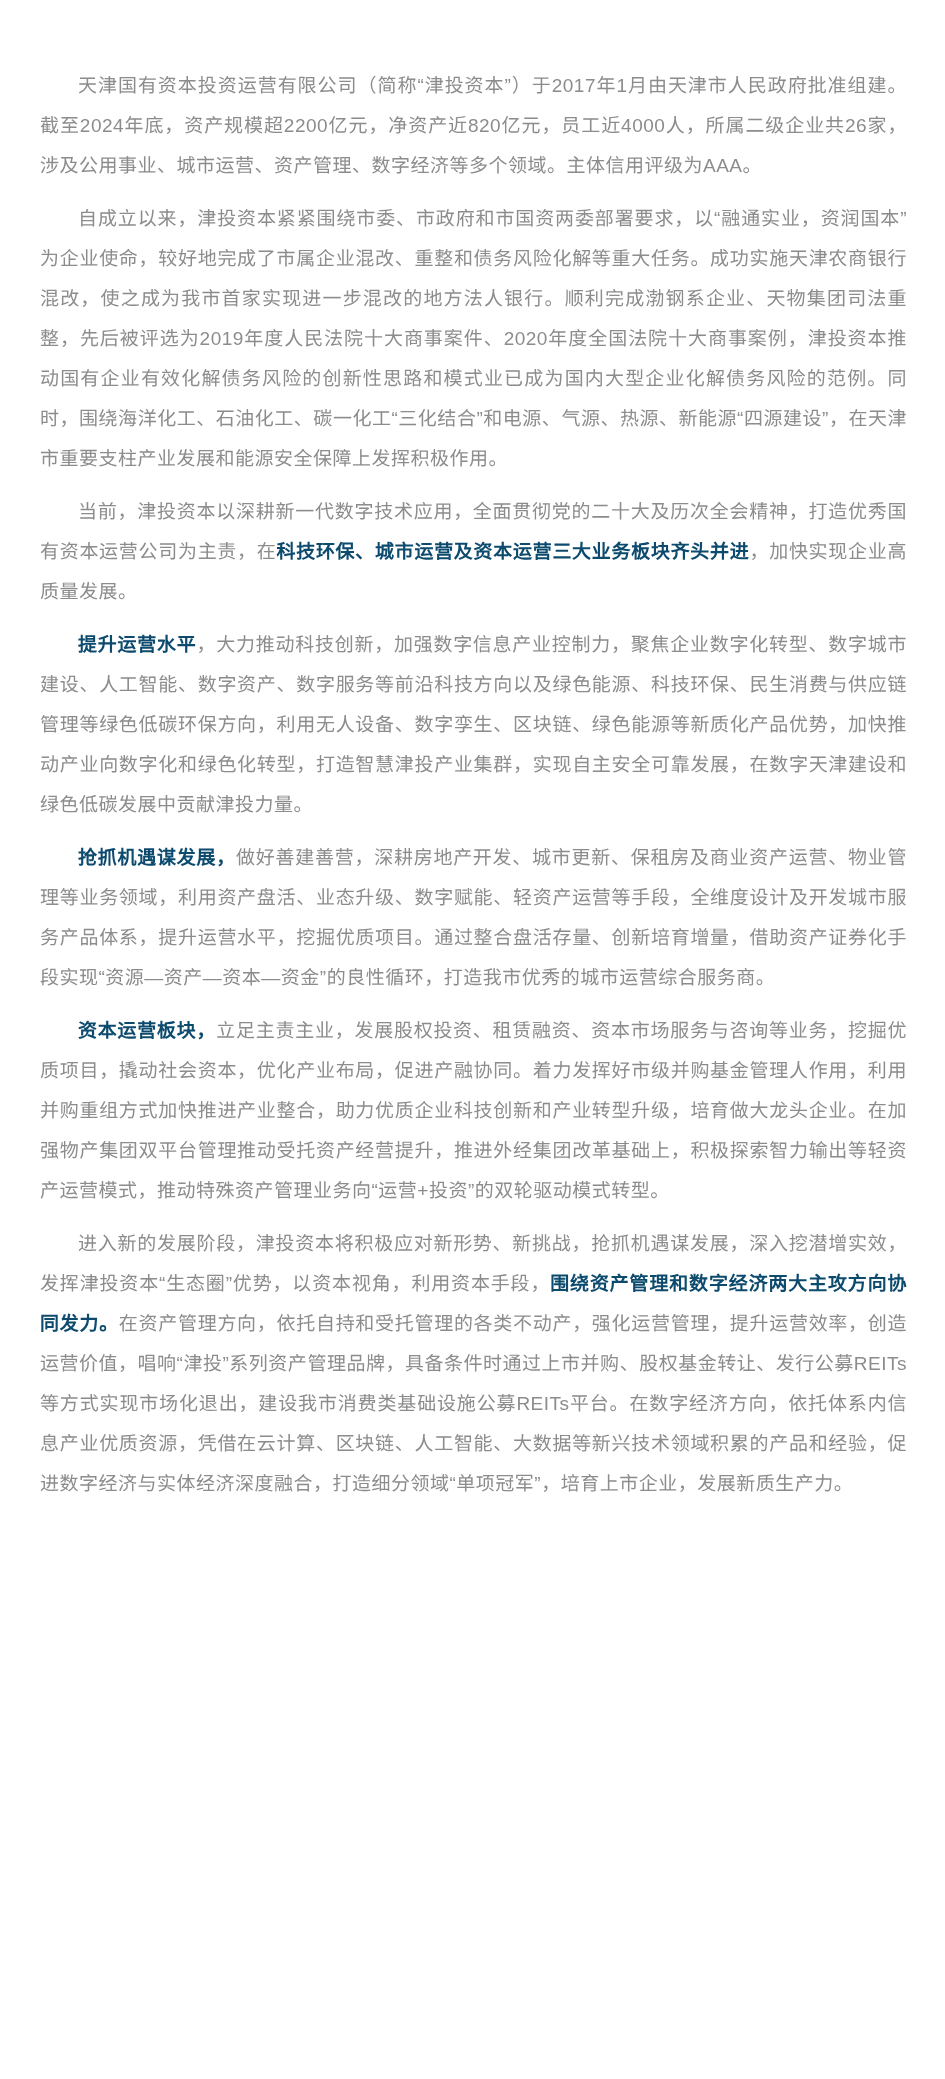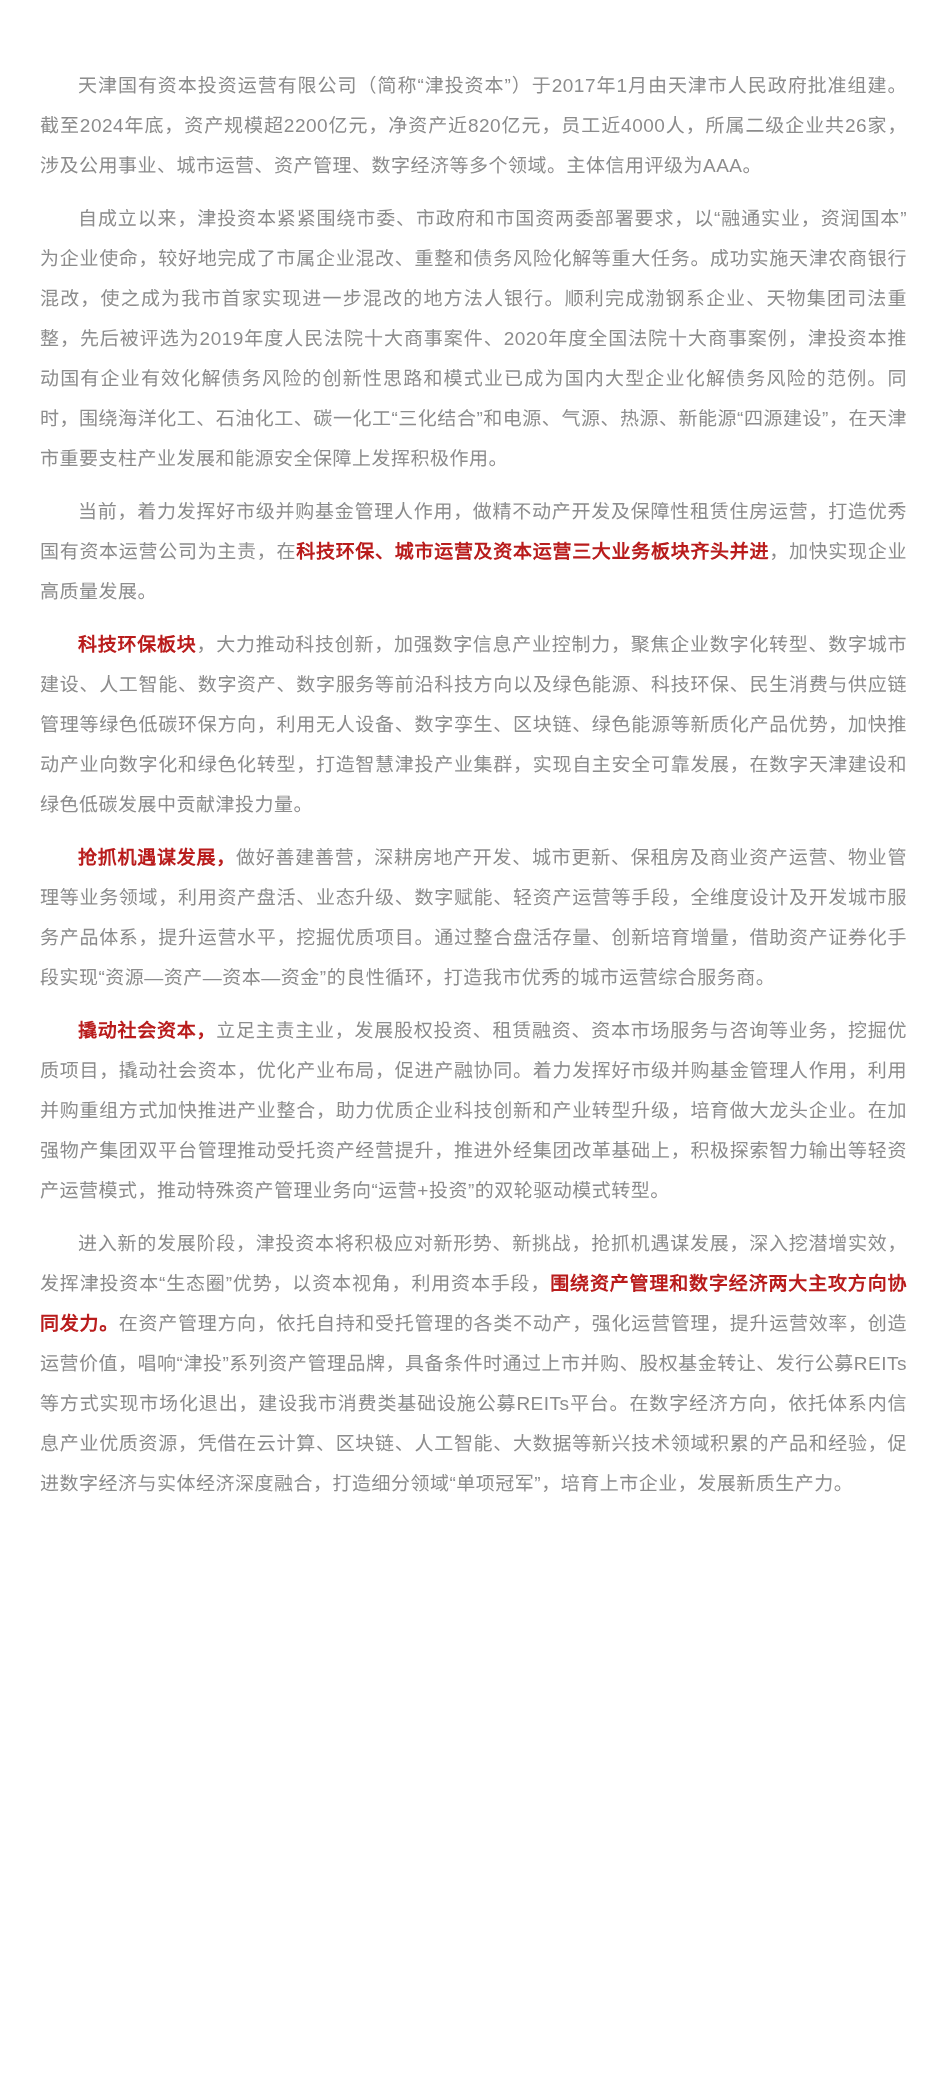--- a/index.html
+++ b/index.html
@@ -23,29 +23,29 @@
     font-size: 19px;
     line-height: 40px;
     color: #8c8c8c;
     text-align: justify;
     text-justify: inter-ideograph;
     text-indent: 2em;
     letter-spacing: 0.5px;
   }
   .article .run-bold {
     font-weight: bold;
-    color: #b91c1c;
+    color: #0c4a6e;
   }
   .article .run-underline {
   }
 </style>
 </head>
 <body>
 
 <main class="article">
     <p><span>天津国有资本投资运营有限公司（简称“津投资本”）于2017年1月由天津市人民政府批准组建。截至2024年底，资产规模超2200亿元，净资产近820亿元，员工近4000人，所属二级企业共26家，涉及公用事业、城市运营、资产管理、数字经济等多个领域。主体信用评级为AAA。</span></p>
     <p><span>自成立以来，津投资本紧紧围绕市委、市政府和市国资两委部署要求，以“融通实业，资润国本”为企业使命，较好地完成了市属企业混改、重整和债务风险化解等重大任务。成功实施天津农商银行混改，使之成为我市首家实现进一步混改的地方法人银行。顺利完成渤钢系企业、天物集团司法重整，先后被评选为2019年度人民法院十大商事案件、2020年度全国法院十大商事案例，津投资本推动国有企业有效化解债务风险的创新性思路和模式业已成为国内大型企业化解债务风险的范例。同时，围绕海洋化工、石油化工、碳一化工“三化结合”和电源、气源、热源、新能源“四源建设”，在天津市重要支柱产业发展和能源安全保障上发挥积极作用。</span></p>
-    <p><span>当前，着力发挥好市级并购基金管理人作用，做精不动产开发及保障性租赁住房运营，打造优秀国有资本运营公司为主责，在</span><span class="run-bold">科技环保、城市运营及资本运营三大业务板块齐头并进</span><span>，加快实现企业高质量发展。</span></p>
-    <p><span class="run-bold">科技环保板块</span><span>，大力推动科技创新，加强数字信息产业控制力，聚焦企业数字化转型、数字城市建设、人工智能、数字资产、数字服务等前沿科技方向以及绿色能源、科技环保、民生消费与供应链管理等绿色低碳环保方向，利用无人设备、数字孪生、区块链、绿色能源等新质化产品优势，加快推动产业向数字化和绿色化转型，打造智慧津投产业集群，实现自主安全可靠发展，在数字天津建设和绿色低碳发展中贡献津投力量。</span></p>
+    <p><span>当前，津投资本以深耕新一代数字技术应用，全面贯彻党的二十大及历次全会精神，打造优秀国有资本运营公司为主责，在</span><span class="run-bold">科技环保、城市运营及资本运营三大业务板块齐头并进</span><span>，加快实现企业高质量发展。</span></p>
+    <p><span class="run-bold">提升运营水平</span><span>，大力推动科技创新，加强数字信息产业控制力，聚焦企业数字化转型、数字城市建设、人工智能、数字资产、数字服务等前沿科技方向以及绿色能源、科技环保、民生消费与供应链管理等绿色低碳环保方向，利用无人设备、数字孪生、区块链、绿色能源等新质化产品优势，加快推动产业向数字化和绿色化转型，打造智慧津投产业集群，实现自主安全可靠发展，在数字天津建设和绿色低碳发展中贡献津投力量。</span></p>
     <p><span class="run-bold">抢抓机遇谋发展，</span><span>做好善建善营，深耕房地产开发、城市更新、保租房及商业资产运营、物业管理等业务领域，利用资产盘活、业态升级、数字赋能、轻资产运营等手段，全维度设计及开发城市服务产品体系，提升运营水平，挖掘优质项目。通过整合盘活存量、创新培育增量，借助资产证券化手段实现“资源—资产—资本—资金”的良性循环，打造我市优秀的城市运营综合服务商。</span></p>
-    <p><span class="run-bold">撬动社会资本，</span><span>立足主责主业，发展股权投资、租赁融资、资本市场服务与咨询等业务，挖掘优质项目，撬动社会资本，优化产业布局，促进产融协同。着力发挥好市级并购基金管理人作用，利用并购重组方式加快推进产业整合，助力优质企业科技创新和产业转型升级，培育做大龙头企业。在加强物产集团双平台管理推动受托资产经营提升，推进外经集团改革基础上，积极探索智力输出等轻资产运营模式，推动特殊资产管理业务向“运营+投资”的双轮驱动模式转型。</span></p>
+    <p><span class="run-bold">资本运营板块，</span><span>立足主责主业，发展股权投资、租赁融资、资本市场服务与咨询等业务，挖掘优质项目，撬动社会资本，优化产业布局，促进产融协同。着力发挥好市级并购基金管理人作用，利用并购重组方式加快推进产业整合，助力优质企业科技创新和产业转型升级，培育做大龙头企业。在加强物产集团双平台管理推动受托资产经营提升，推进外经集团改革基础上，积极探索智力输出等轻资产运营模式，推动特殊资产管理业务向“运营+投资”的双轮驱动模式转型。</span></p>
     <p><span>进入新的发展阶段，津投资本将积极应对新形势、新挑战，抢抓机遇谋发展，深入挖潜增实效，发挥津投资本“生态圈”优势，以资本视角，利用资本手段，</span><span class="run-bold">围绕资产管理和数字经济两大主攻方向协同发力。</span><span>在资产管理方向，依托自持和受托管理的各类不动产，强化运营管理，提升运营效率，创造运营价值，唱响“津投”系列资产管理品牌，具备条件时</span><span class="run-underline">通过上市并购</span><span>、股权基金转让、发行公募REITs等方式实现市场化退出，建设我市消费类基础设施公募REITs平台。在数字经济方向，依托体系内信息产业优质资源，凭借在云计算、区块链、人工智能、大数据等新兴技术领域积累的产品和经验，促进数字经济与实体经济深度融合，打造细分领域“单项冠军”，培育上市企业，发展新质生产力。</span></p>
   </main>
 
 </body></html>

